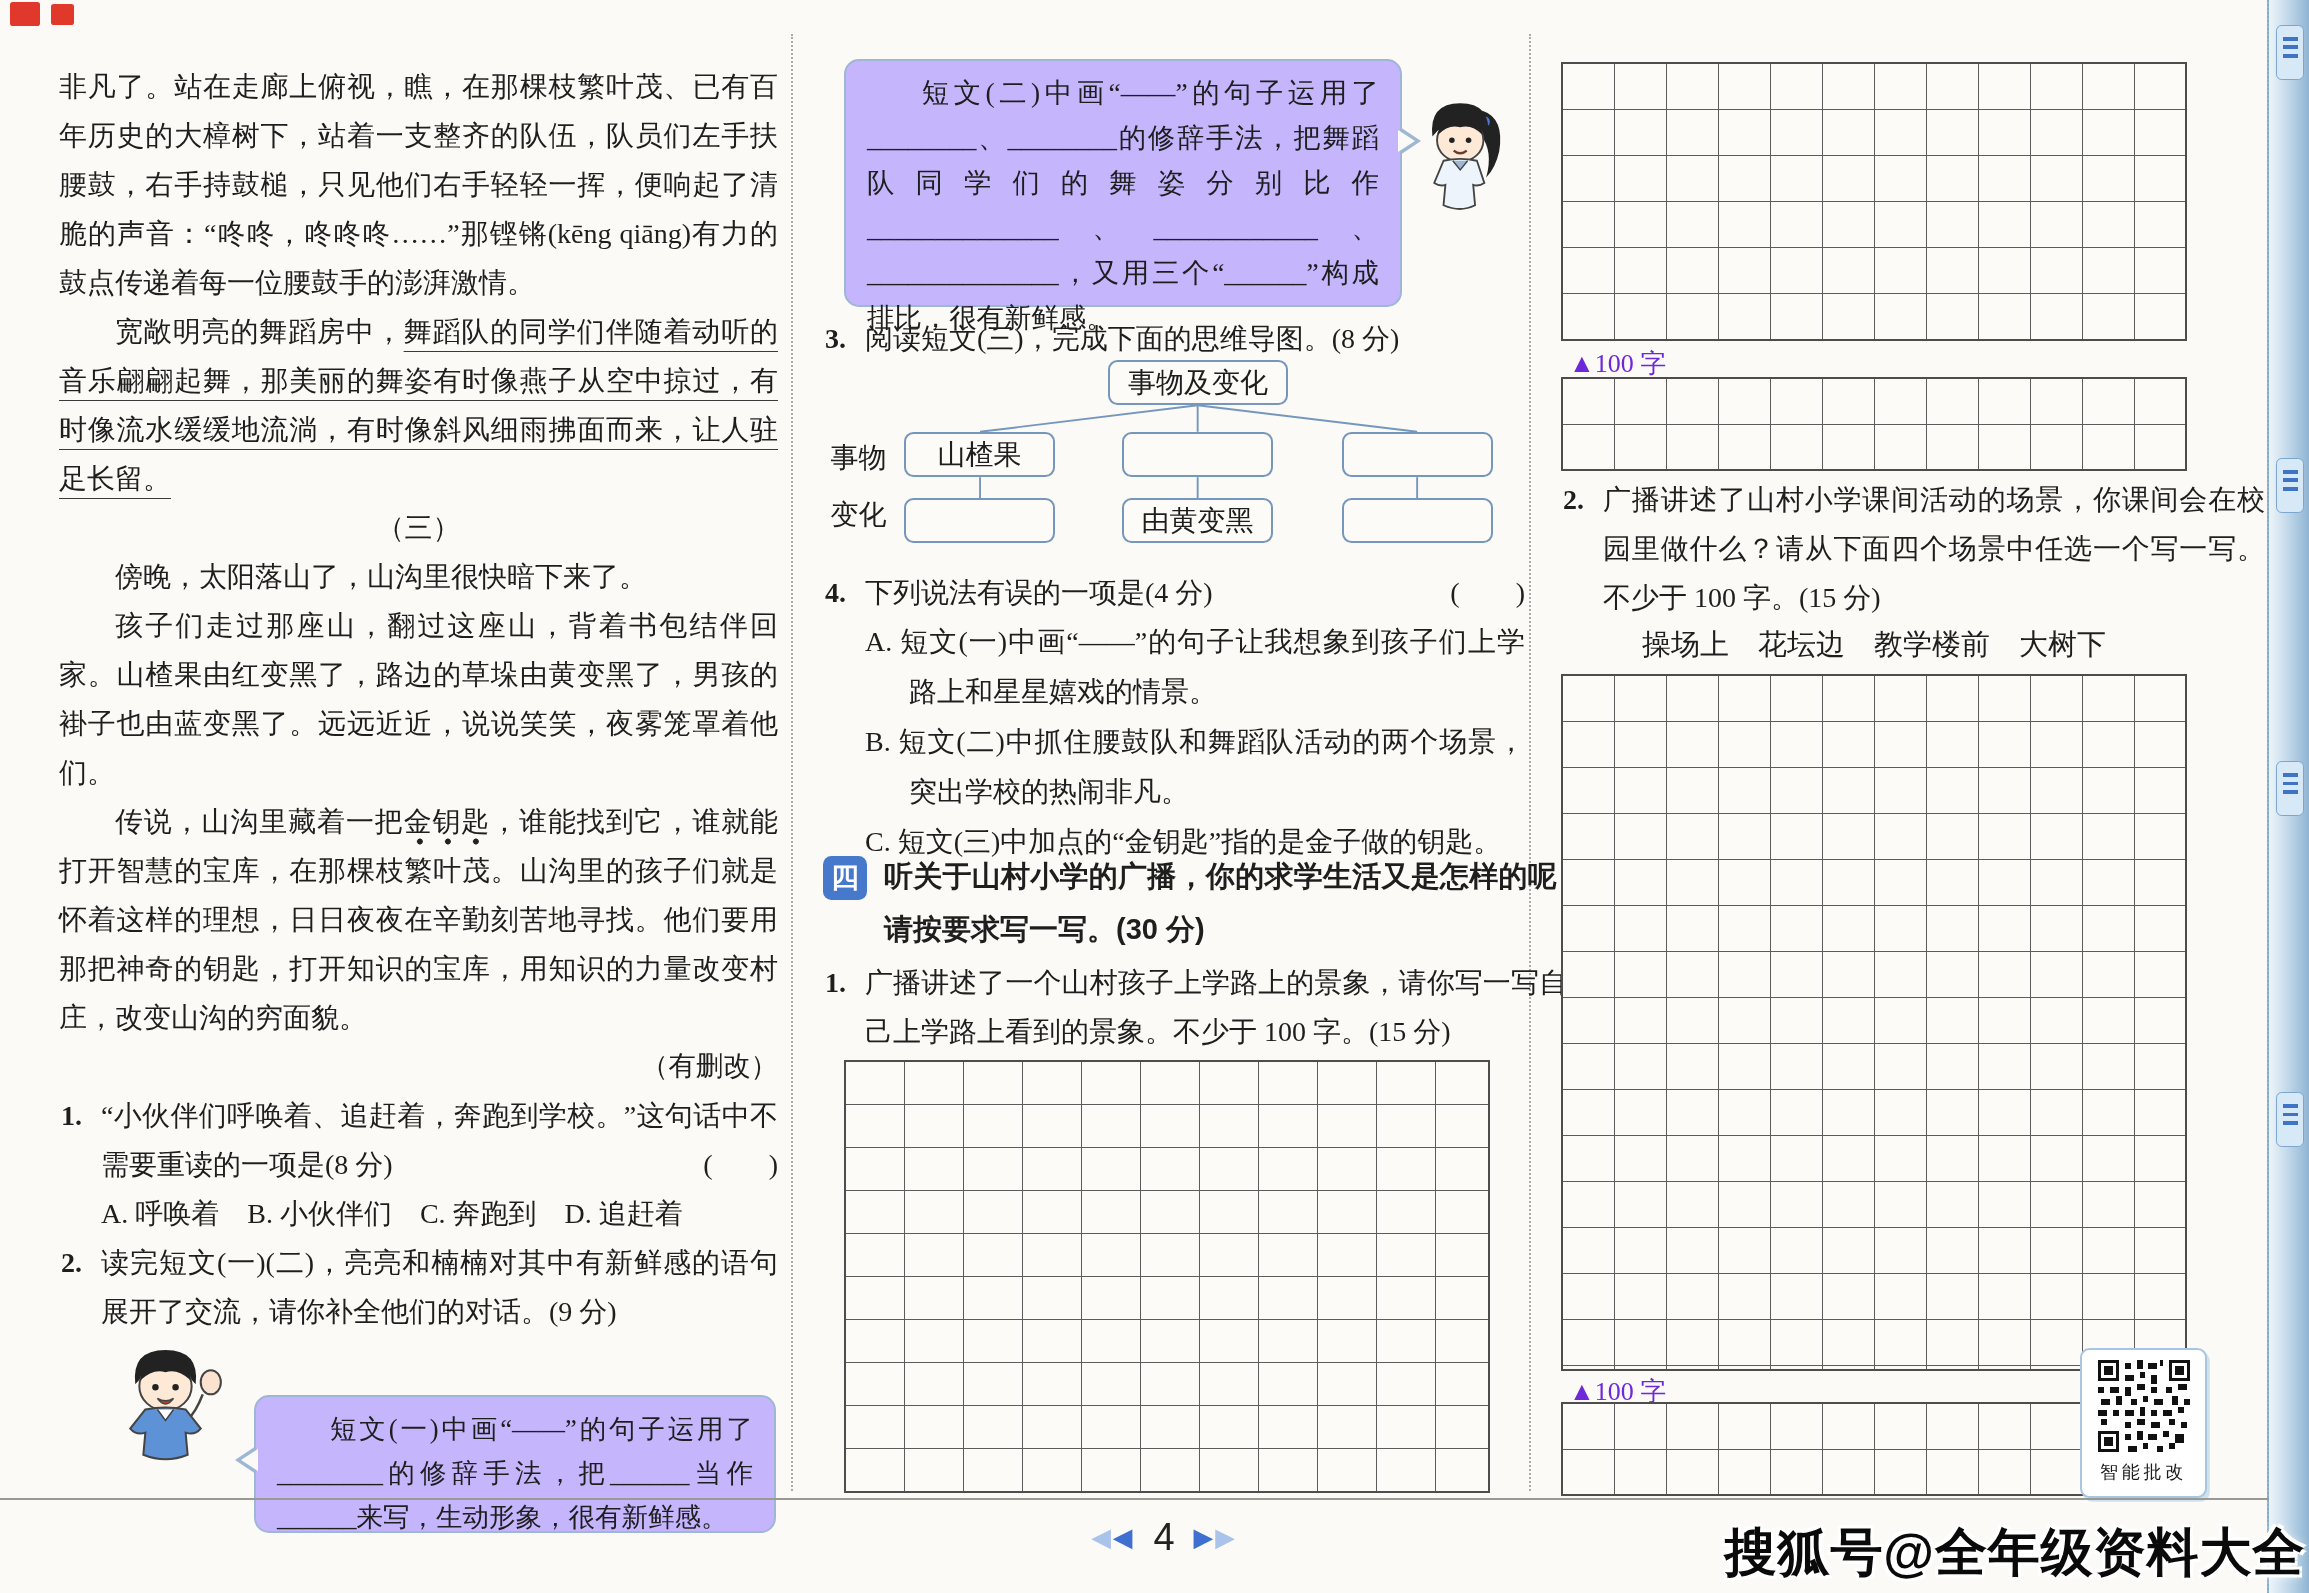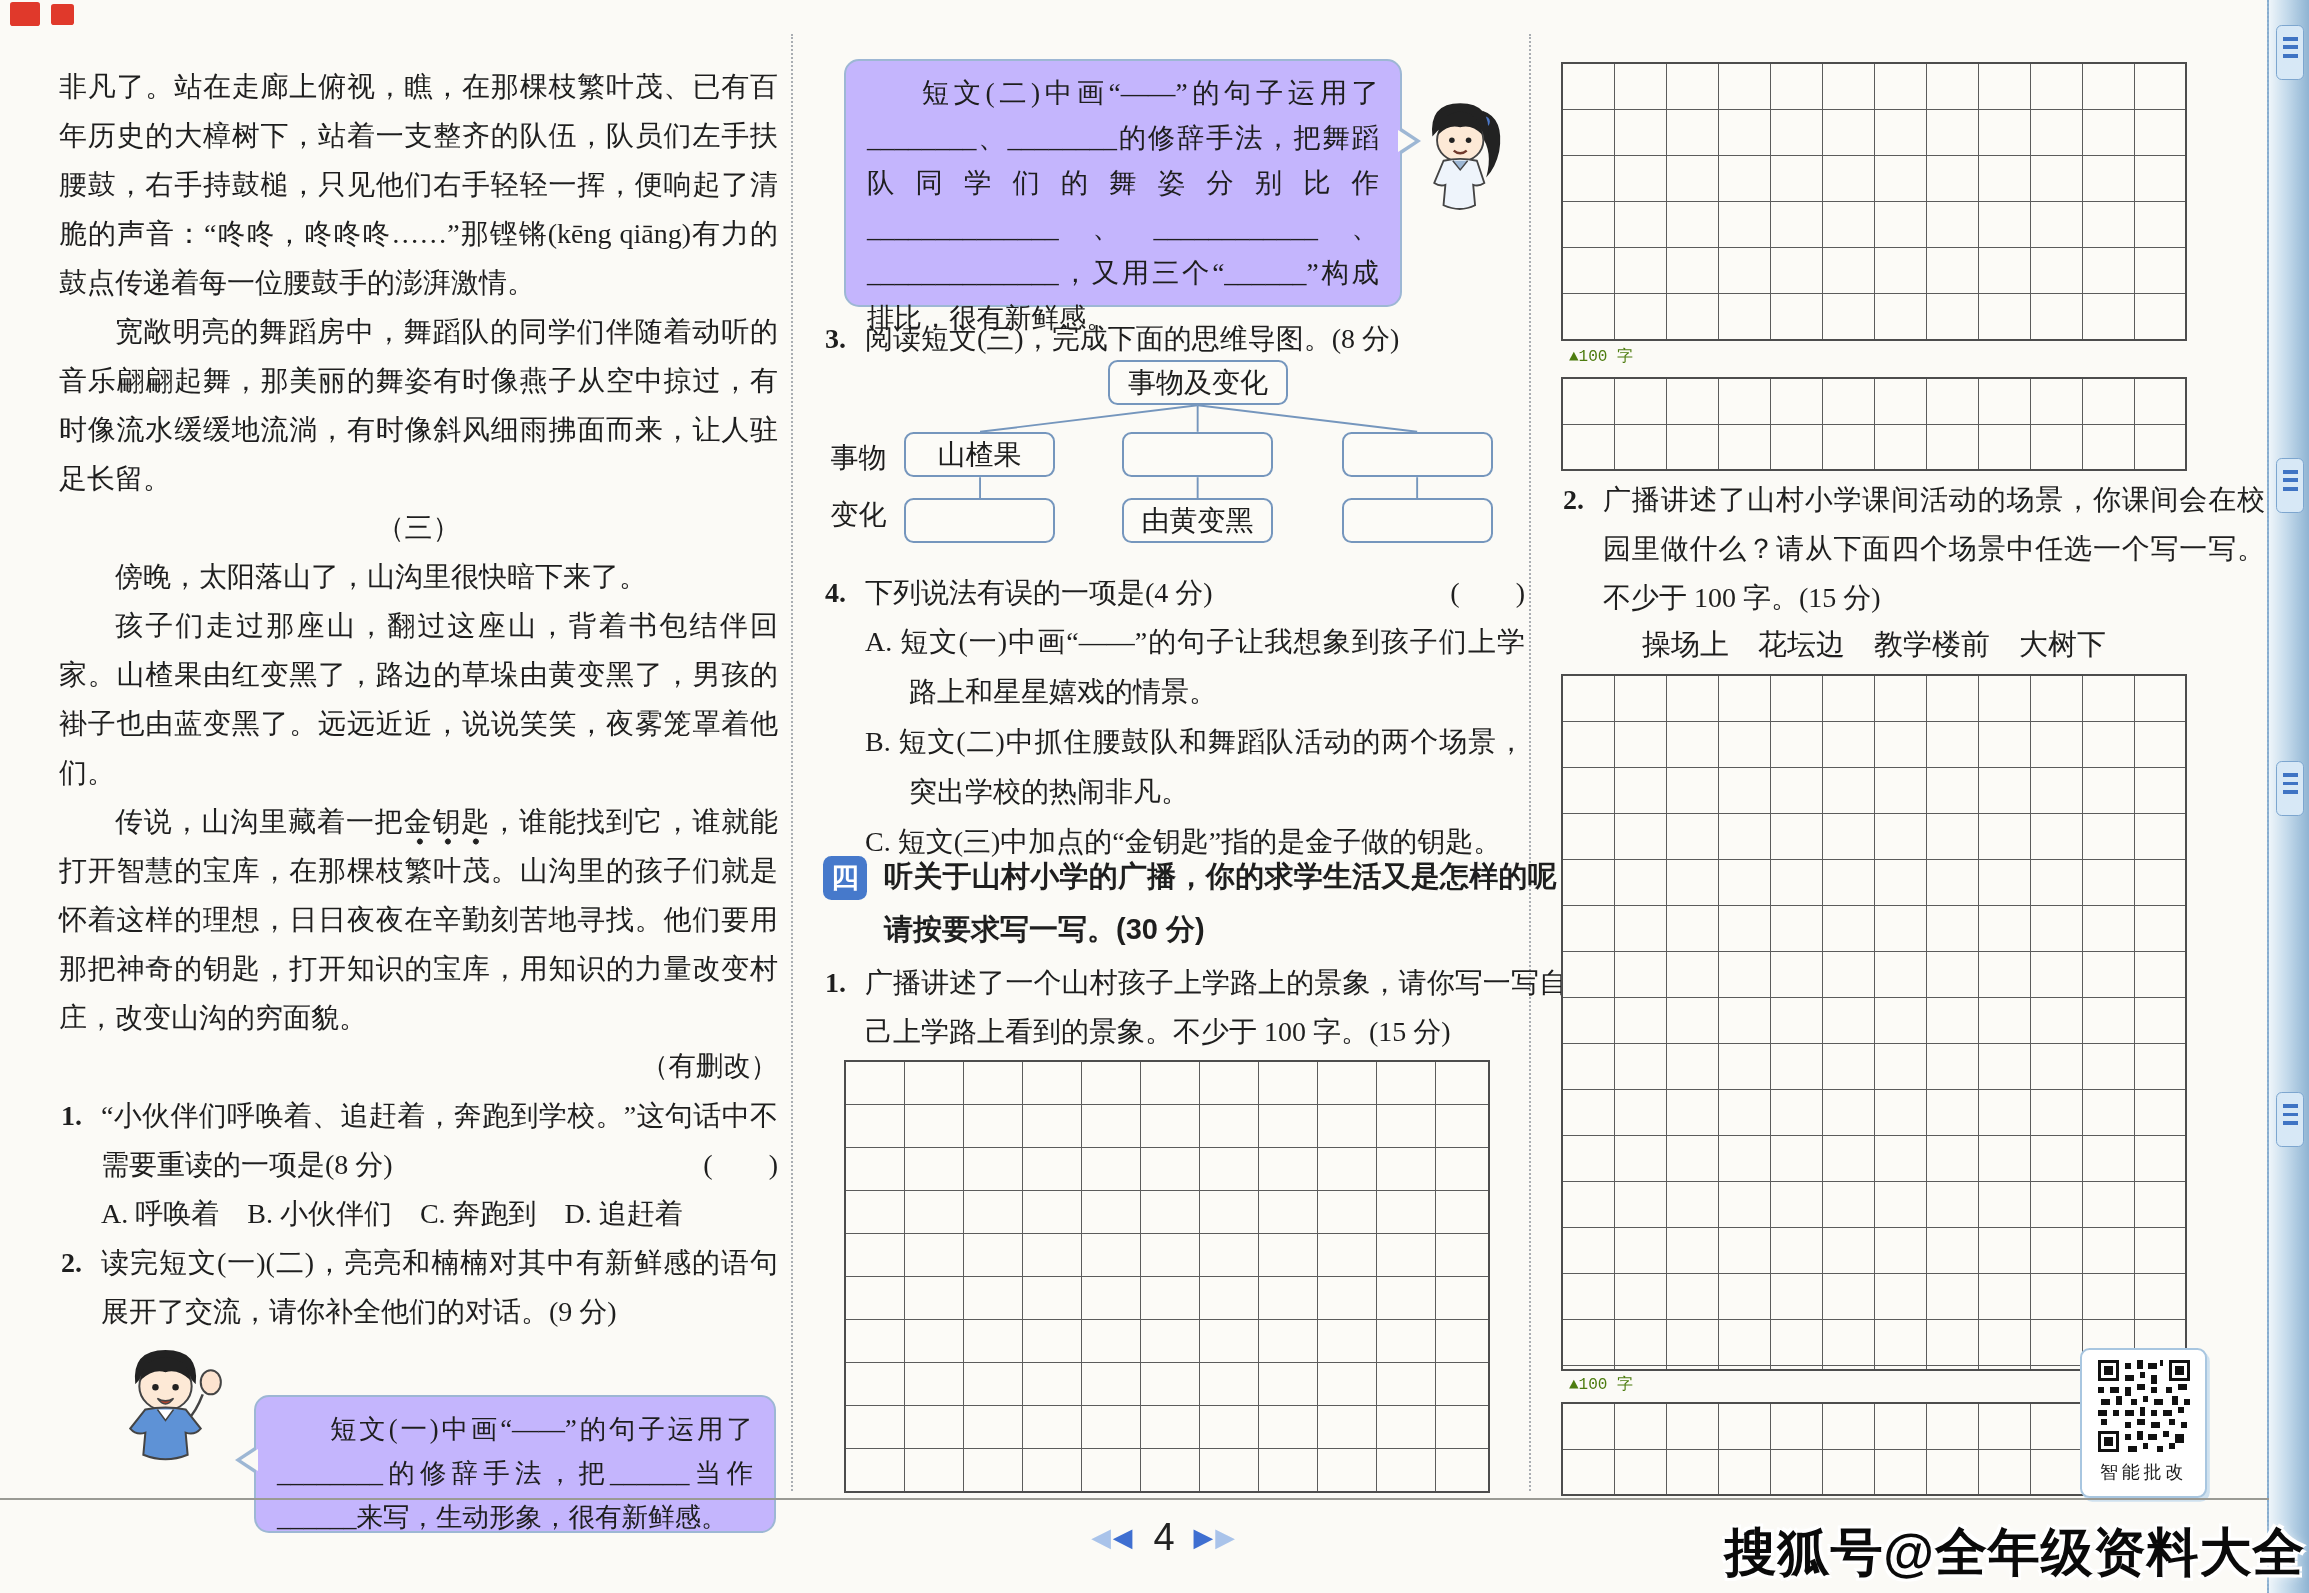--- a/index.html
+++ b/index.html
@@ -4,21 +4,21 @@
 <style>
   html,body{margin:0;padding:0;}
   body{
     position:relative; width:2309px; height:1594px; overflow:hidden;
     background:#fbfaf6; color:#1e1e1e;
     font-family:"Liberation Serif","DejaVu Serif",serif;
   }
   p{margin:0;}
   .para{font-size:28px; line-height:49px; text-align:justify;}
   .indent{text-indent:2em;}
-  .ul{text-decoration-thickness:1.4px; text-underline-offset:9.5px; text-decoration-color:#3a3a3a;margin-top:44px;}
+  .ul{text-decoration:underline; text-decoration-thickness:1.4px; text-underline-offset:9.5px; text-decoration-color:#3a3a3a;margin-top:44px;}
   .dots{
     background-image:radial-gradient(circle, #222 2.5px, rgba(0,0,0,0) 3.2px);
     background-size:28px 8.5px; background-repeat:repeat-x; background-position:1.9px 100%;
     padding-bottom:8.5px;
   }
   .center-line{text-align:center; text-indent:0;}
   .note-line{text-align:right; text-indent:0; font-size:27.4px;}
   .q{position:relative; padding-left:42px; font-size:28px; line-height:49px; text-align:justify;}
   .qnum{position:absolute; left:1.9px; top:0; font-weight:700;}
   .bracket{float:right;}
@@ -31,21 +31,21 @@
     padding:9.5px 21px; font-size:26.5px; line-height:44px; text-align:justify;
     background:#c4b5fd;
   }
   .tail{position:absolute; width:0; height:0;}
   .grid{
     position:absolute; box-sizing:border-box; border:2.4px solid #4d4d4d; background-color:#fcfbf7;
     background-image:
       repeating-linear-gradient(to right, rgba(0,0,0,0) 0, rgba(0,0,0,0) calc(var(--cw) - 1.4px), #5c5c5c calc(var(--cw) - 1.4px), #5c5c5c var(--cw)),
       repeating-linear-gradient(to bottom, rgba(0,0,0,0) 0, rgba(0,0,0,0) calc(var(--ch) - 1.4px), #5c5c5c calc(var(--ch) - 1.4px), #5c5c5c var(--ch));
   }
-  .marker{position:absolute; font-size:16px; color:#4d7c0f; font-family:Liberation Mono, monospace;}
+  .marker{position:absolute; font-size:26px; color:#6d28d9; font-family:Liberation Serif, serif;}
   .mbox{position:absolute; box-sizing:border-box; border:2.4px solid #7596bd; border-radius:9.5px; background:#fcfbf7; text-align:center; font-size:28px;}
   .mlabel{position:absolute; font-size:28px;}
   .sec{position:relative; padding-left:61px; font-family:"Liberation Sans",sans-serif; font-weight:700; font-size:29px; line-height:53px; text-align:justify;}
   .badge{
     position:absolute; left:0; top:5.7px; width:44px; height:44px; background:#4679cb; color:#fff;
     border-radius:8.5px; text-align:center; line-height:44px; font-size:28px; font-weight:700;
   }
   .qrbox{
     position:absolute; box-sizing:border-box; width:127px; height:150px; background:#fff;
     border:2.4px solid #a8c6e0; border-radius:9.5px; box-shadow:2.8px 3.8px 0 #cfe1ef;

